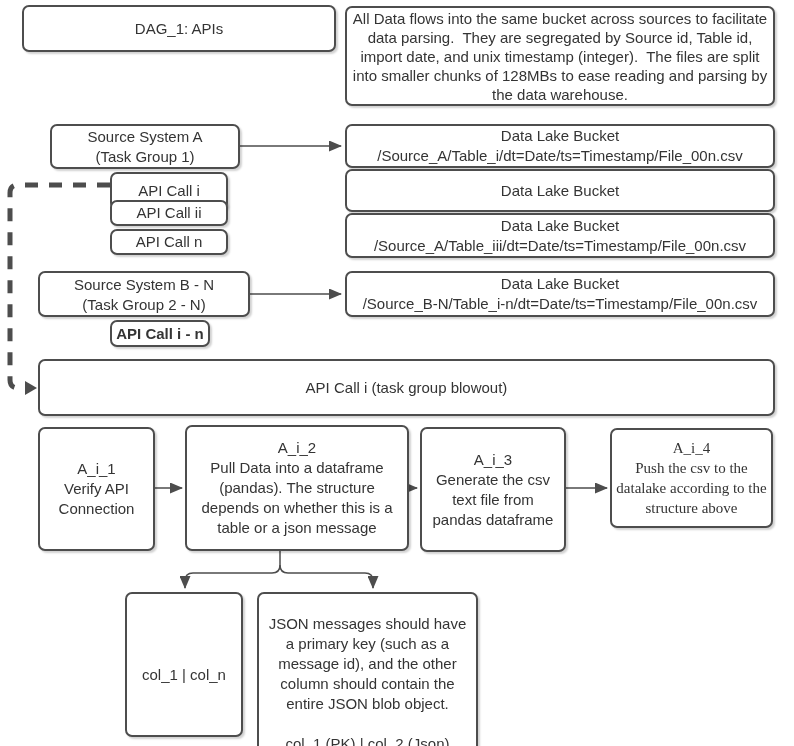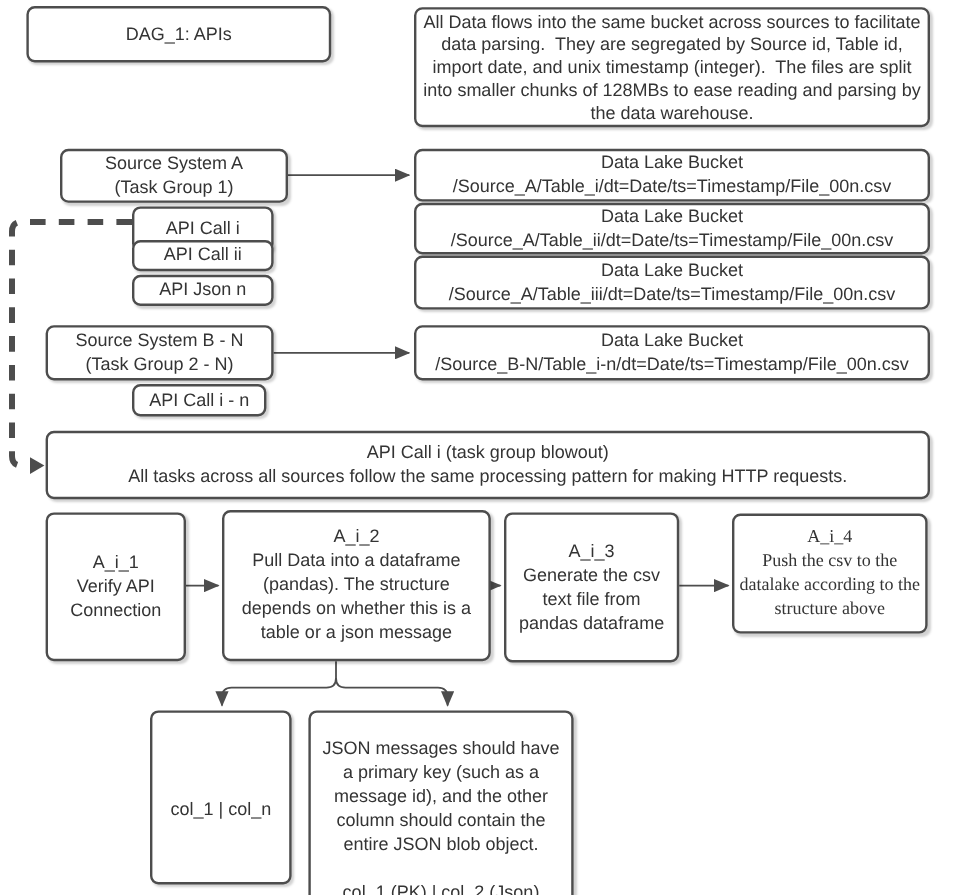--- a/index.html
+++ b/index.html
@@ -32,31 +32,31 @@
     justify-content: center;
     text-align: center;
     font-size: 15px;
     line-height: 20px;
     padding: 2px 4px;
   }
   .nowrap { white-space: nowrap; }
   .prewrap { white-space: pre-wrap; }
   .note-body { line-height: 19px; }
   
-  .b-dag      { left: 22px;  top: 5px;   width: 254px; height: 47px; }
+  .b-dag      { left: 22px;  top: 5px;   width: 314px; height: 47px; }
   .b-topnote  { left: 345px; top: 6px;   width: 430px; height: 100px; font-size: 15px; }
   .b-srca     { left: 50px;  top: 124px; width: 190px; height: 45px; }
   .b-calli    { left: 110px; top: 172px; width: 118px; height: 38px; }
   .b-callii   { left: 110px; top: 200px; width: 118px; height: 26px; }
   .b-calln    { left: 110px; top: 229px; width: 118px; height: 26px; }
   .b-bucka1   { left: 345px; top: 124px; width: 430px; height: 44px; }
   .b-bucka2   { left: 345px; top: 169px; width: 430px; height: 43px; }
   .b-bucka3   { left: 345px; top: 213px; width: 430px; height: 45px; }
-  .b-srcbn    { left: 38px;  top: 271px; width: 190px; height: 46px; }
-  .b-callin   { left: 110px; top: 320px; width: 112px; height: 27px; }
+  .b-srcbn    { left: 38px;  top: 271px; width: 212px; height: 46px; justify-content: space-between; }
+  .b-callin   { left: 110px; top: 320px; width: 100px; height: 27px; font-weight: bold; }
   .b-buckbn   { left: 345px; top: 271px; width: 430px; height: 46px; }
   .b-blowout  { left: 38px;  top: 359px; width: 737px; height: 57px; }
   .b-a1       { left: 38px;  top: 427px; width: 117px; height: 124px; }
   .b-a2       { left: 185px; top: 425px; width: 224px; height: 126px; }
   .b-a3       { left: 420px; top: 427px; width: 146px; height: 125px; }
   .b-a4       { left: 610px; top: 428px; width: 163px; height: 100px; font-family: Liberation Serif, serif; }
   .b-tblnote  { left: 125px; top: 592px; width: 118px; height: 145px; }
   .b-jsonnote { left: 257px; top: 592px; width: 221px; height: 183px; }
   .schema-line { margin-top: 20px; }
 </style>
@@ -101,51 +101,49 @@
     <div>Source System A</div>
     <div>(Task Group 1)</div>
   </div>
   <div class="box b-calli">
     <div class="nowrap">API Call i</div>
   </div>
   <div class="box b-callii">
     <div class="nowrap">API Call ii</div>
   </div>
   <div class="box b-calln">
-    <div class="nowrap">API Json n</div>
+    <div class="nowrap">API Call n</div>
   </div>
 
   <div class="box b-bucka1">
     <div>Data Lake Bucket</div>
     <div class="nowrap">/Source_A/Table_i/dt=Date/ts=Timestamp/File_00n.csv</div>
   </div>
   <div class="box b-bucka2">
     <div>Data Lake Bucket</div>
-    <div class="nowrap">/Source_A/Table_ii/dt=Date/ts=Timestamp/File_00n.csv</div>
   </div>
   <div class="box b-bucka3">
     <div>Data Lake Bucket</div>
     <div class="nowrap">/Source_A/Table_iii/dt=Date/ts=Timestamp/File_00n.csv</div>
   </div>
 
   <div class="box b-srcbn">
     <div>Source System B - N</div>
     <div>(Task Group 2 - N)</div>
   </div>
   <div class="box b-callin">
     <div class="nowrap">API Call i - n</div>
   </div>
   <div class="box b-buckbn">
     <div>Data Lake Bucket</div>
     <div class="nowrap">/Source_B-N/Table_i-n/dt=Date/ts=Timestamp/File_00n.csv</div>
   </div>
 
   <div class="box b-blowout">
     <div>API Call i (task group blowout)</div>
-    <div>All tasks across all sources follow the same processing pattern for making HTTP requests.</div>
   </div>
 
   <div class="box b-a1">
     <div>A_i_1</div>
     <div>Verify API Connection</div>
   </div>
   <div class="box b-a2">
     <div>A_i_2</div>
     <div>Pull Data into a dataframe (pandas). The structure depends on whether this is a table or a json message</div>
   </div>

